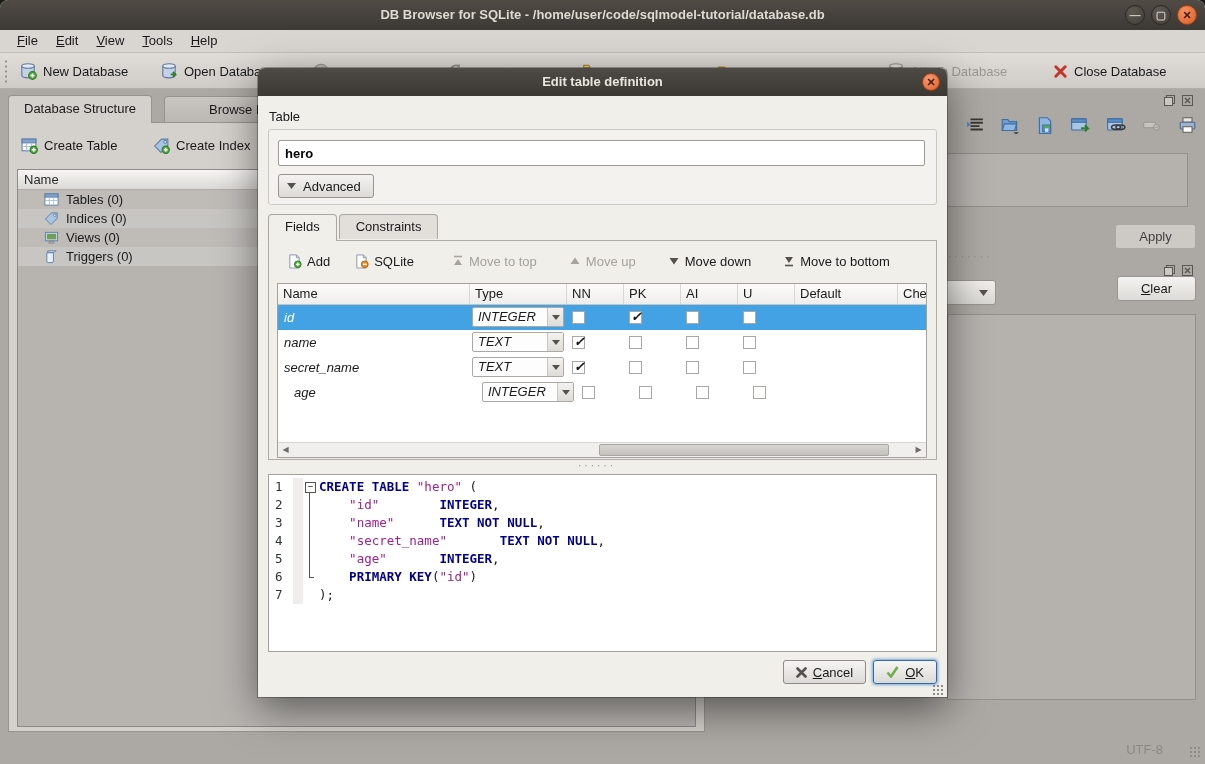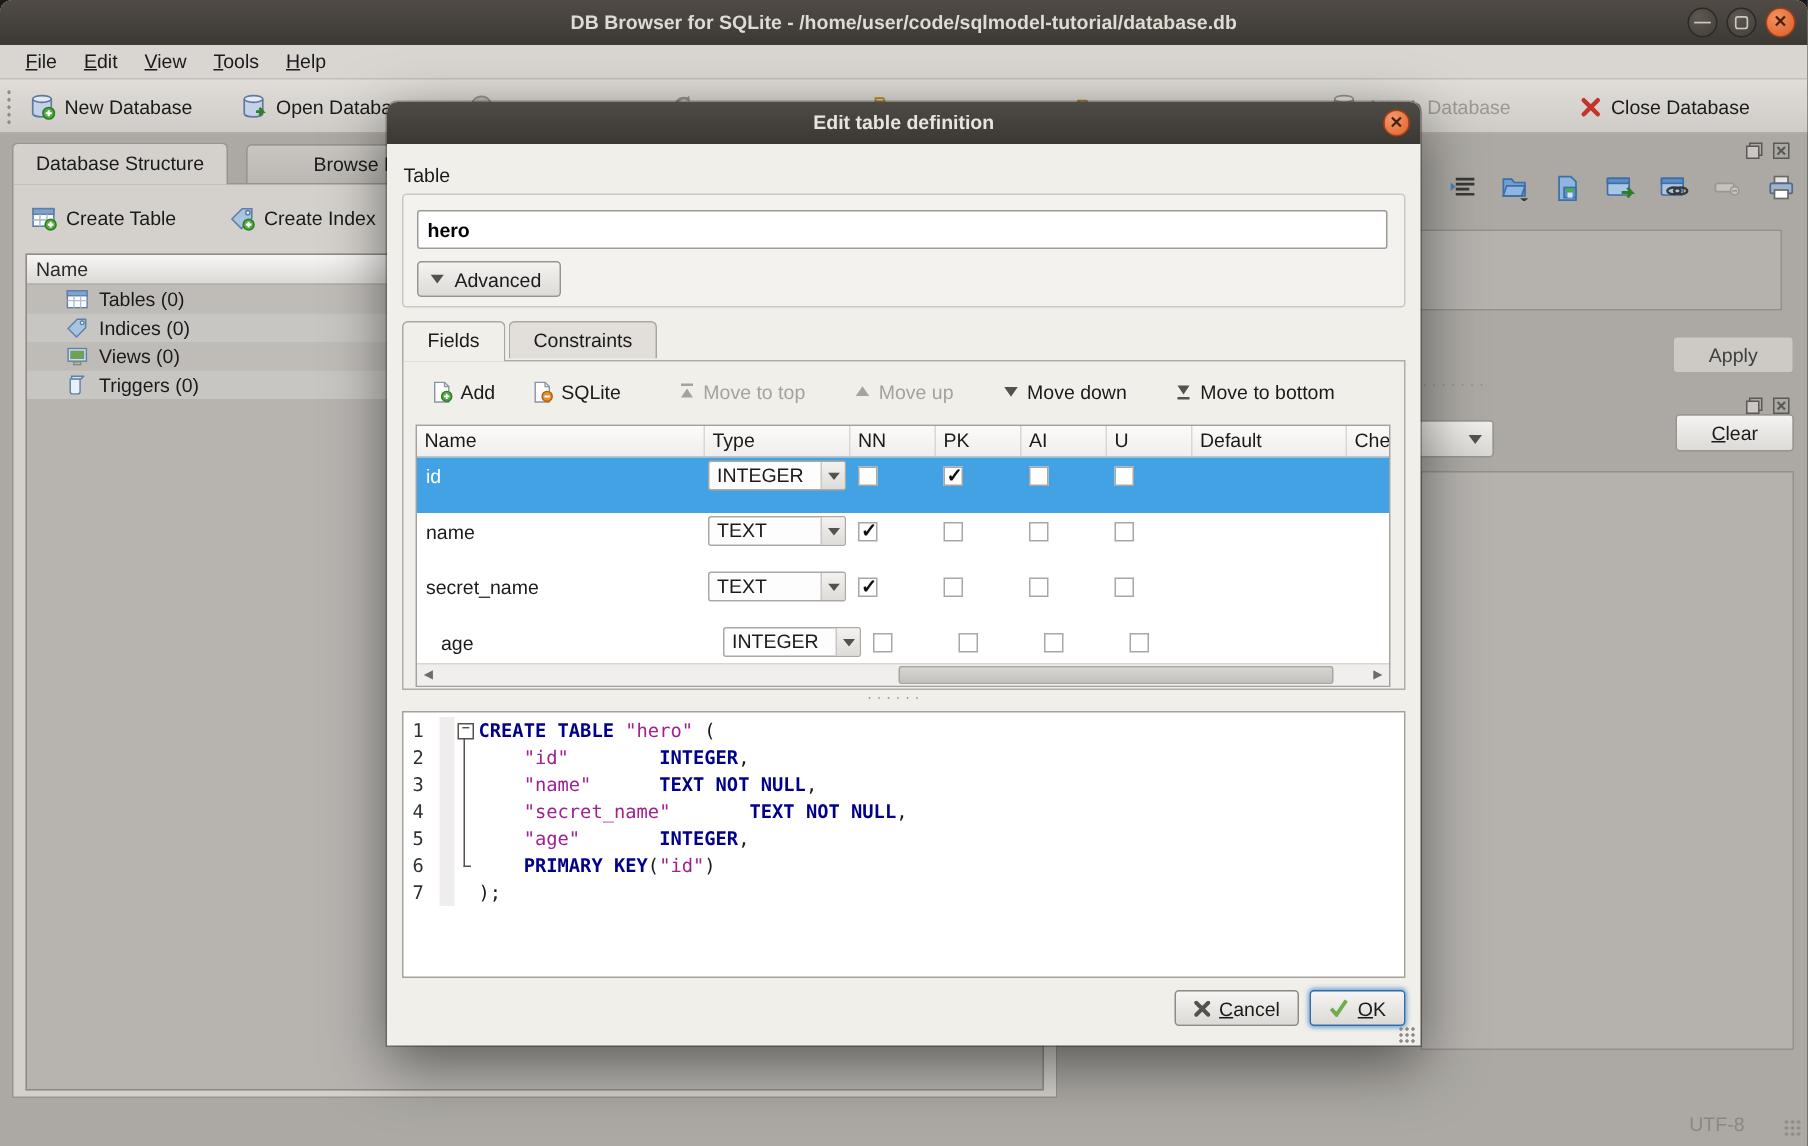--- a/index.html
+++ b/index.html
@@ -92,21 +92,21 @@
   .dtab.active { height:27px; background:#f1efea; position:relative; z-index:2; margin-bottom:-1px; }
   #fieldsframe { position:absolute; left:10px; right:10px; top:144px; height:220px; border:1px solid #afada9; }
   #fieldstb { position:absolute; left:10px; top:7px; height:26px; display:flex; align-items:center; gap:8px; }
   .ftbtn { display:flex; align-items:center; gap:5px; padding:0 8px; height:26px; white-space:nowrap; }
   .ftbtn.disabled { color:#a5a29d; }
 
   
   #grid { position:absolute; left:8px; top:42px; width:650px; height:175px; border:1px solid #a5a29e; background:#fff; overflow:hidden; }
   .ghead { display:flex; height:21px; background:linear-gradient(#fcfbfa,#efeeec); border-bottom:1px solid #c6c4c0; }
   .ghead .gc { border-right:1px solid #d9d7d3; padding-left:5px; line-height:20px; overflow:hidden; white-space:nowrap; }
-  .grow { display:flex; height:37px; background:#fff; }
+  .grow { display:flex; height:25px; background:#fff;font-style:italic; }
   .grow.sel { background:#42a2e4; color:#fff; }
   .gc { flex:none; overflow:hidden; }
   .gc.name { line-height:25px; padding-left:6px; white-space:nowrap; }
   .combo { margin:2px 2px; width:92px; height:20px; background:#fdfdfd; border:1px solid #aca9a5; border-radius:2px;
     display:flex; color:#1a1a1a; }
   .combo .cval { flex:1; padding-left:5px; line-height:18px; }
   .combo .carr { width:16px; border-left:1px solid #c9c7c3; background:linear-gradient(#f3f2f0,#dedcd8);
     display:flex; align-items:center; justify-content:center; }
   .cb { display:inline-block; width:13px; height:13px; background:#fff; border:1px solid #a9a7a3; margin:6px 0 0 5px;
     position:relative; }

